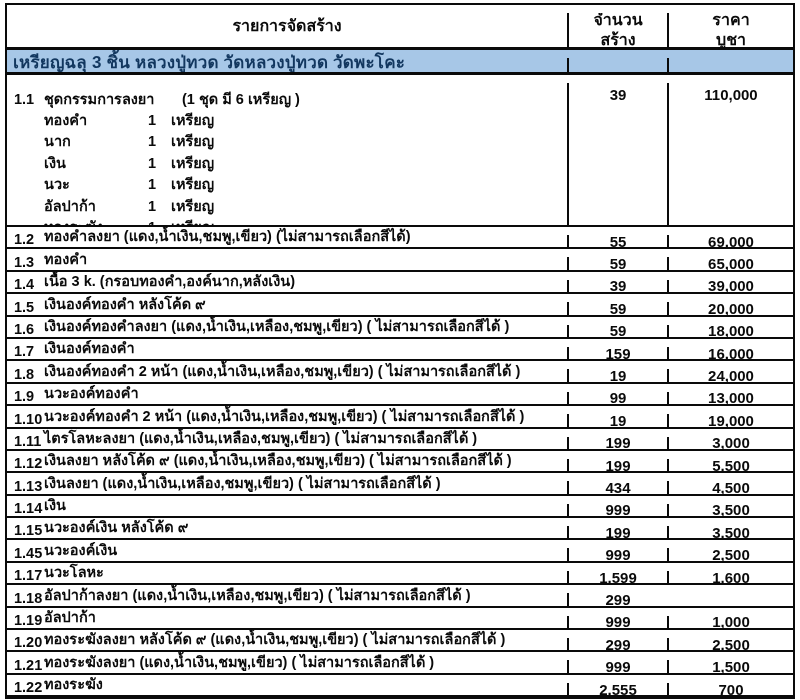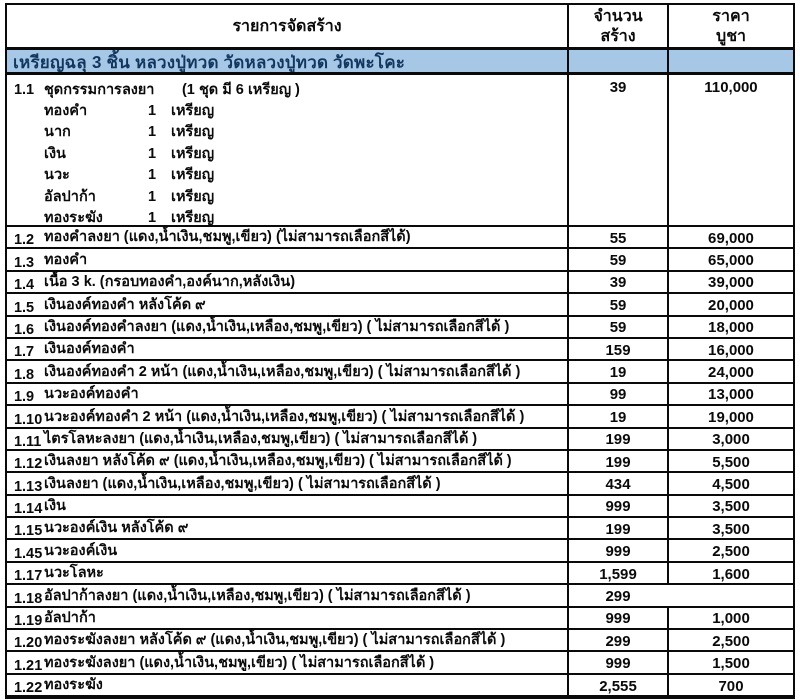--- a/index.html
+++ b/index.html
@@ -1,32 +1,32 @@
 <!DOCTYPE html>
 <html style="--section-bg: #a7c7e7; --section-text: #12375f; --border: #0a0a0a;"><head>
 <meta charset="utf-8">
 <style>
   html,body{margin:0;padding:0;background:#fff;width:800px;height:700px;overflow:hidden;}
   body{font-family:"Liberation Sans","DejaVu Sans",sans-serif;font-weight:bold;color:#0a0a0a;}
   .page{position:relative;width:800px;height:700px;background:#fff;}
   .table{position:absolute;left:5px;top:3px;width:790px;border:2px solid var(--border,#000);box-sizing:border-box;background:#fff;}
   .grid-row{display:grid;grid-template-columns:560px 100px 126px;box-sizing:border-box;}
   .cell{box-sizing:border-box;overflow:hidden;}
-  .cell-qty,.cell-price{border-left:2px solid var(--border,#000);text-align:center;}
+  .cell-qty,.cell-price{border-left:2px solid var(--border,#000);text-align:center;margin-top:8px;}
   
   .header-row{height:45px;border-bottom:3px solid var(--border,#000);}
   .header-row .cell{display:flex;flex-direction:column;align-items:center;justify-content:center;font-size:16px;line-height:20px;}
   
   .section-row{height:25px;border-bottom:3px solid var(--border,#000);background:var(--section-bg,#a7c7e7);}
   .section-row .cell{background:var(--section-bg,#a7c7e7);}
   .section-title{display:flex;align-items:center;padding-left:6px;font-size:17px;color:var(--section-text,#12375f);letter-spacing:.2px;}
   
   .set-row{height:152px;border-bottom:2px solid var(--border,#000);}
   .set-row .cell{font-size:14.5px;}
-  .set-cell{padding-top:4px;border-radius:6px;}
+  .set-cell{padding-top:14px;border-radius:6px;}
   .set-main{display:flex;line-height:21px;}
   .no{display:inline-block;width:30px;padding-left:7px;flex:0 0 auto;}
   .set-name{display:inline-block;width:138px;flex:0 0 auto;}
   .set-note{display:inline-block;}
   .set-item{display:flex;padding-left:37px;line-height:21.4px;}
   .mat-name{display:inline-block;width:98px;flex:0 0 auto;}
   .mat-qty{display:inline-block;width:20px;text-align:center;flex:0 0 auto;}
   .mat-unit{display:inline-block;margin-left:9px;}
   .set-row .cell-qty,.set-row .cell-price{padding-top:3px;font-size:15px;align-items:flex-start;}
   

